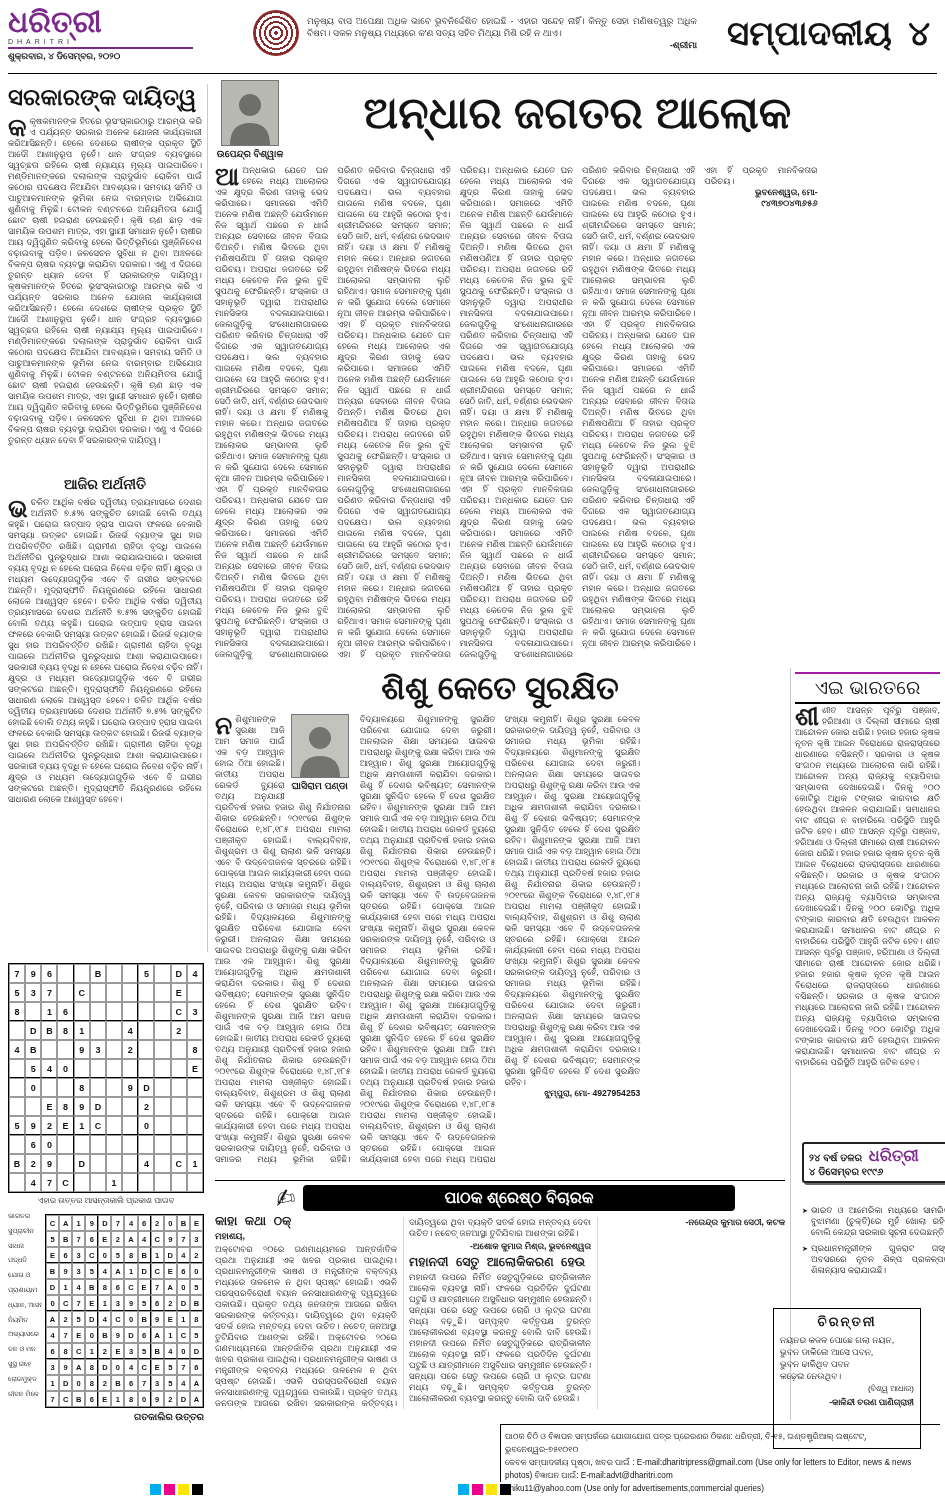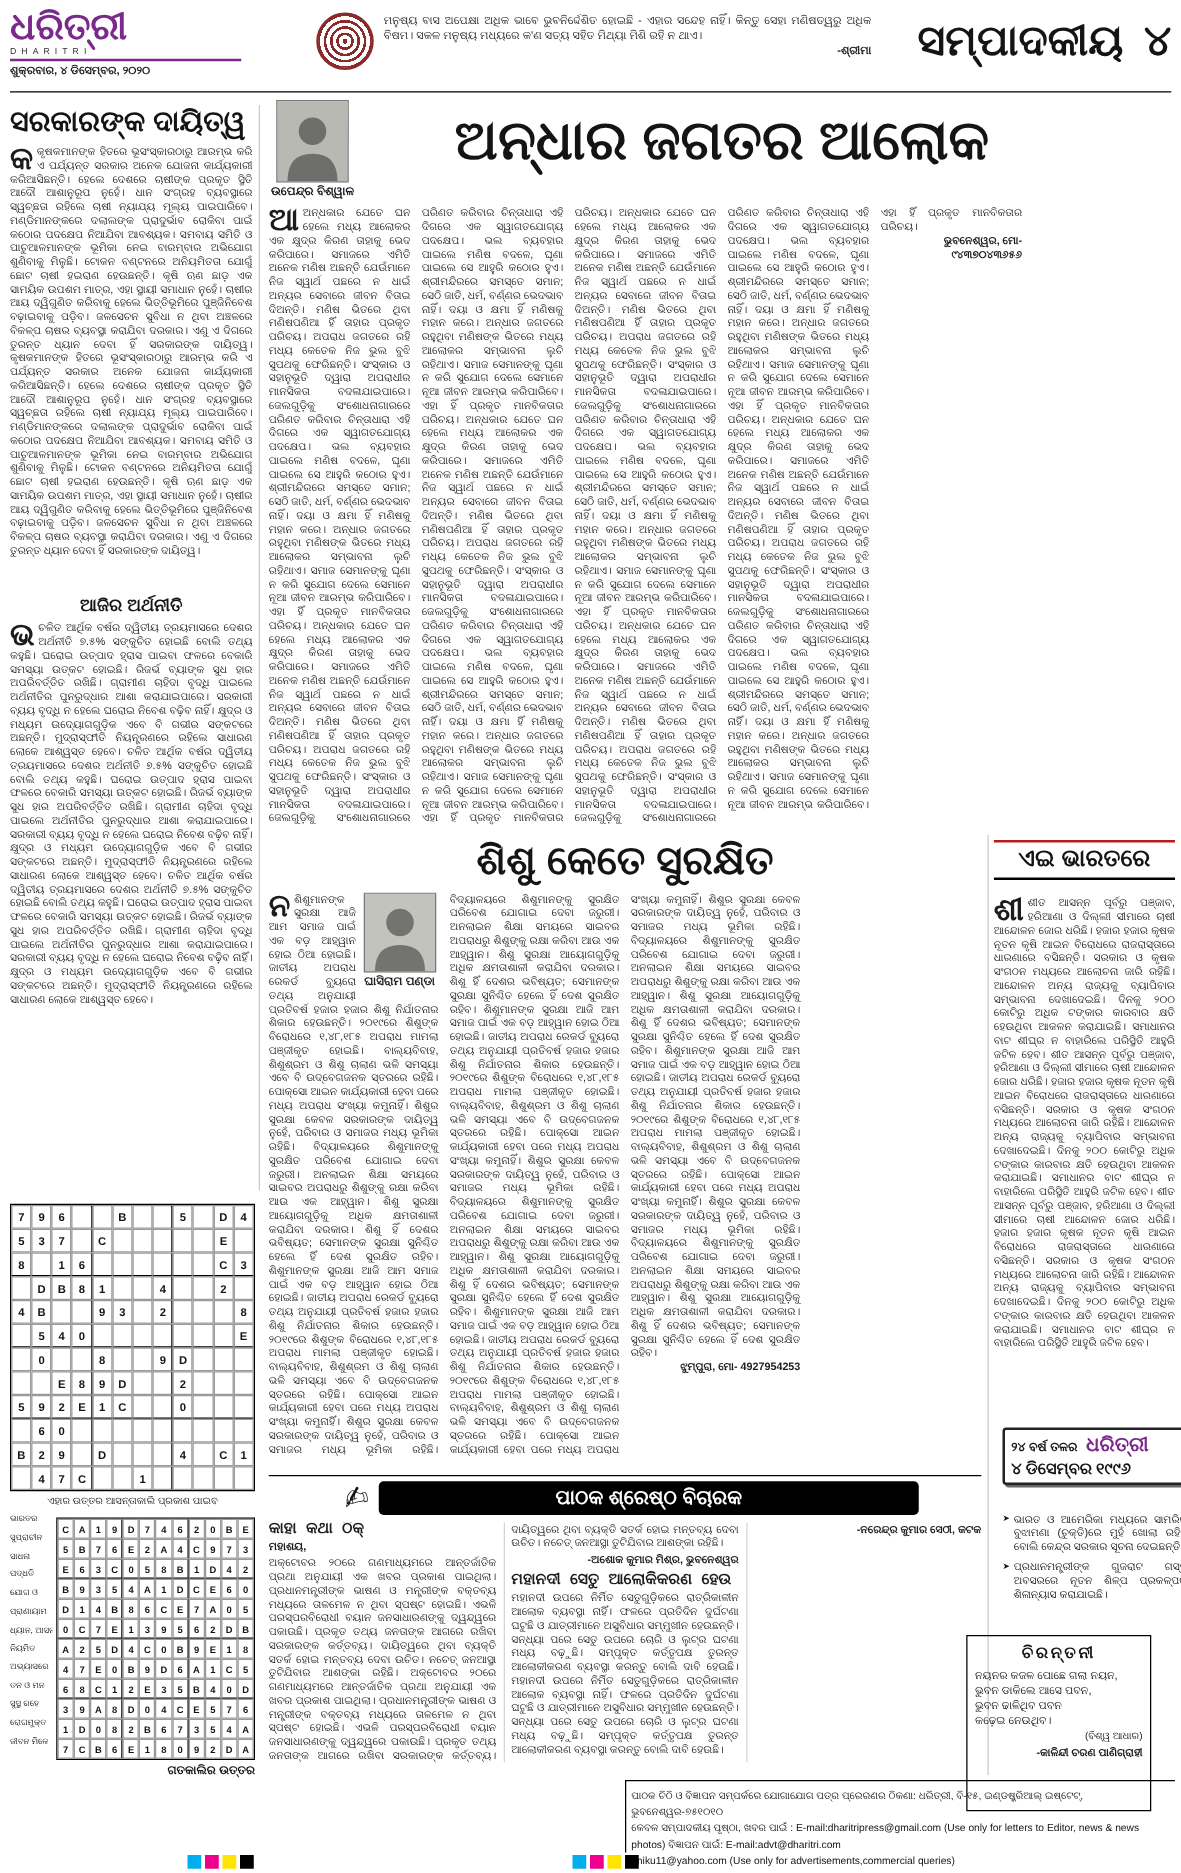--- a/index.html
+++ b/index.html
@@ -5,27 +5,27 @@
   html,body{margin:0;padding:0;background:#ffffff;}
   .page{position:relative;width:945px;height:1498px;background:#fff;overflow:hidden;
         font-family:"Liberation Sans","DejaVu Sans",sans-serif;color:#141414;}
   
   .hdr{position:absolute;left:8px;top:6px;width:929px;height:64px;display:flex;align-items:flex-start;}
   .mast{width:185px;}
   .mast .m-title{font-size:30px;font-weight:bold;line-height:32px;}
   .mast .m-en{font-size:7px;letter-spacing:4px;color:#333;}
   .mast .m-rule{height:2px;background:#7b2a8c;margin:2px 0;}
   .mast .m-date{font-size:9px;font-weight:bold;color:#222;}
-  .quotebox{flex:1;display:flex;gap:8px;padding:4px 30px 0 60px;}
+  .quotebox{flex:1;display:flex;gap:8px;align-items:center;padding:4px 30px 0 60px;}
   .mandala{width:42px;height:42px;border-radius:50%;flex:0 0 42px;
            background:repeating-radial-gradient(circle at 50% 50%, #8a2b2b 0 2px, #fff 2px 5px);
            border:2px solid #8a2b2b;}
   .quotetext{font-size:9px;line-height:12px;text-align:justify;color:#222;}
   .quoteauthor{display:block;text-align:right;font-weight:bold;}
-  .sectionblk{width:210px;text-align:right;padding-top:8px;}
+  .sectionblk{width:210px;padding-top:8px;}
   .sectionblk .s-title{font-size:34px;font-weight:bold;display:inline;}
   .sectionblk .s-num{font-size:34px;font-weight:bold;display:inline;margin-left:12px;}
   .hrule{position:absolute;left:8px;width:929px;height:0;border-top:1.6px solid #000;}
   .vrule{position:absolute;width:1px;background:#c9c9c9;}
   
   .editorial{position:absolute;left:8px;top:84px;width:194px;height:868px;overflow:hidden;}
   .ed-title{font-size:23px;font-weight:bold;margin:0 0 6px 0;line-height:26px;}
   .ed-sub{font-size:14px;font-weight:bold;text-align:center;margin:8px 0 4px 0;}
   .bodytxt{font-size:8.6px;line-height:11px;text-align:justify;color:#1c1c1c;}
   .clip1{height:352px;overflow:hidden;}
@@ -43,29 +43,29 @@
   .a1-body{margin-top:6px;height:495px;overflow:hidden;
            column-count:6;column-gap:9px;column-fill:auto;}
   
   .article2{position:absolute;left:215px;top:668px;width:570px;height:504px;overflow:hidden;}
   .a2-title{text-align:center;font-size:32px;font-weight:bold;margin:0 0 6px 0;line-height:40px;}
   .a2-body{height:452px;overflow:hidden;column-count:4;column-gap:9px;column-fill:auto;}
   .author-float{float:right;width:62px;margin:0 0 3px 4px;text-align:center;}
   .signoff{display:block;text-align:right;font-weight:bold;}
   
   .bharat{position:absolute;left:795px;top:672px;width:145px;height:462px;overflow:hidden;}
-  .bh-title{font-size:19px;font-weight:bold;text-align:center;margin:0 0 13px 0;
-            border-top:2px solid #b91c1c;border-bottom:2px solid #000;padding:3px 0;}
+  .bh-title{font-size:19px;font-weight:normal;text-align:center;margin:0 0 1px 0;
+            border-top:2px solid #a21caf;border-bottom:2px solid #000;padding:3px 0;}
   .bh-body{height:420px;overflow:hidden;}
   
   .anniv{position:absolute;left:792px;top:1142px;width:148px;padding-left:10px;}
   .anniv-box{border:2px solid #222;border-radius:3px;box-shadow:2px 2px 0 #666;padding:3px 5px;}
   .anniv-line1{font-size:10px;font-weight:bold;}
   .anniv-mast{font-size:16px;font-weight:bold;margin-left:4px;}
-  .anniv-date{font-size:13px;font-weight:bold;margin-top:1px;font-family:Liberation Serif, serif;}
+  .anniv-date{font-size:10px;font-weight:bold;margin-top:1px;}
   .anniv-items{margin-top:22px;}
   .anniv-item{font-size:8.6px;line-height:11px;text-align:justify;margin-bottom:5px;padding-left:9px;position:relative;}
   .anniv-item::before{content:"➤";position:absolute;left:0;top:0;font-size:7px;}
   
   .chir{position:absolute;left:773px;top:1308px;width:148px;height:141px;border:1.4px solid #000;
         padding:5px 6px;box-sizing:border-box;overflow:hidden;}
   .chir-title{font-size:13px;font-weight:bold;text-align:center;letter-spacing:2px;margin:0 0 4px 0;}
   .chir-line{font-size:8.8px;line-height:12px;}
   .chir-src{font-size:8px;text-align:right;margin-top:2px;}
   .chir-auth{font-size:8.6px;font-weight:bold;text-align:right;margin-top:3px;}

